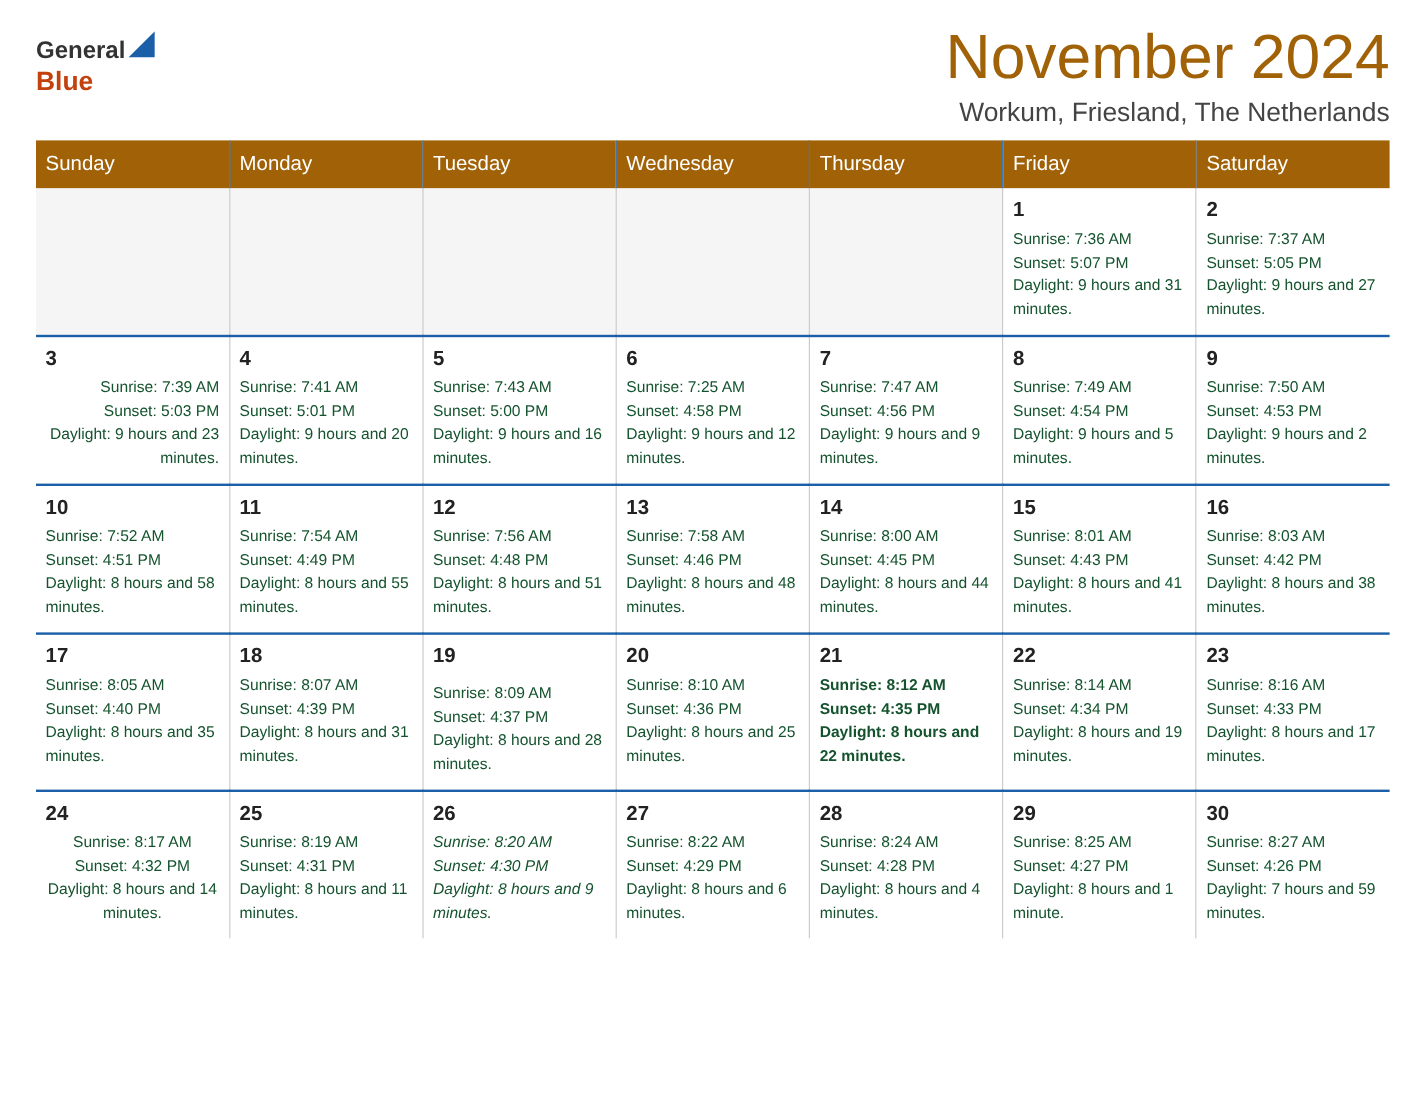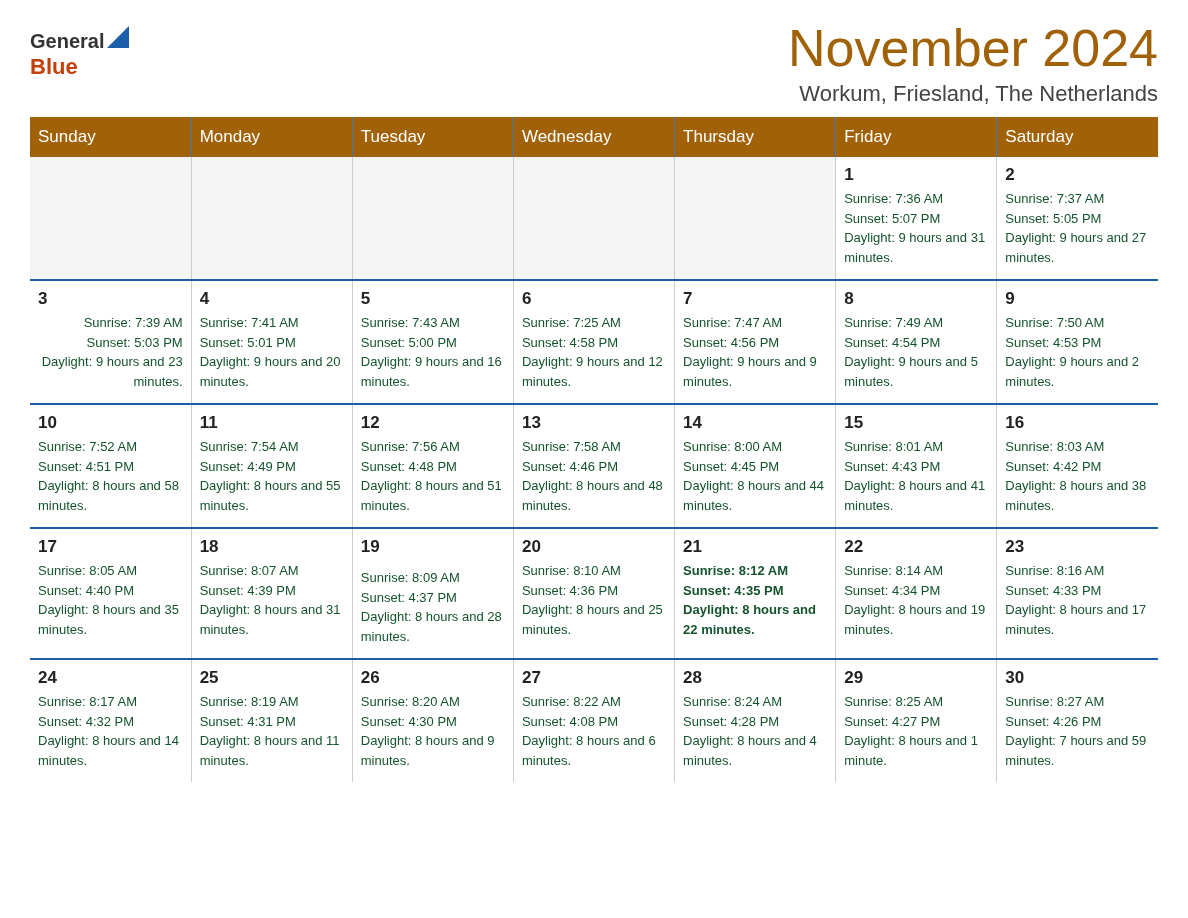--- a/index.html
+++ b/index.html
@@ -281,40 +281,40 @@
         <td>
           <span class="day-num">23</span>
           <div class="day-info" style="white-space: pre-line;">Sunrise: 8:16 AM
 Sunset: 4:33 PM
 Daylight: 8 hours and 17 minutes.</div>
         </td>
       </tr>
       <tr>
         <td>
           <span class="day-num">24</span>
-          <div class="day-info" style="white-space: pre-line;">Sunrise: 8:17 AM
+          <div class="day-info" style="white-space: pre-line; text-align: center;">Sunrise: 8:17 AM
 Sunset: 4:32 PM
 Daylight: 8 hours and 14 minutes.</div>
         </td>
         <td>
           <span class="day-num">25</span>
           <div class="day-info" style="white-space: pre-line;">Sunrise: 8:19 AM
 Sunset: 4:31 PM
 Daylight: 8 hours and 11 minutes.</div>
         </td>
         <td>
           <span class="day-num">26</span>
-          <div class="day-info" style="white-space: pre-line;">Sunrise: 8:20 AM
+          <div class="day-info" style="white-space: pre-line; font-style: italic;">Sunrise: 8:20 AM
 Sunset: 4:30 PM
 Daylight: 8 hours and 9 minutes.</div>
         </td>
         <td>
           <span class="day-num">27</span>
           <div class="day-info" style="white-space: pre-line;">Sunrise: 8:22 AM
-Sunset: 4:08 PM
+Sunset: 4:29 PM
 Daylight: 8 hours and 6 minutes.</div>
         </td>
         <td>
           <span class="day-num">28</span>
           <div class="day-info" style="white-space: pre-line;">Sunrise: 8:24 AM
 Sunset: 4:28 PM
 Daylight: 8 hours and 4 minutes.</div>
         </td>
         <td>
           <span class="day-num">29</span>

